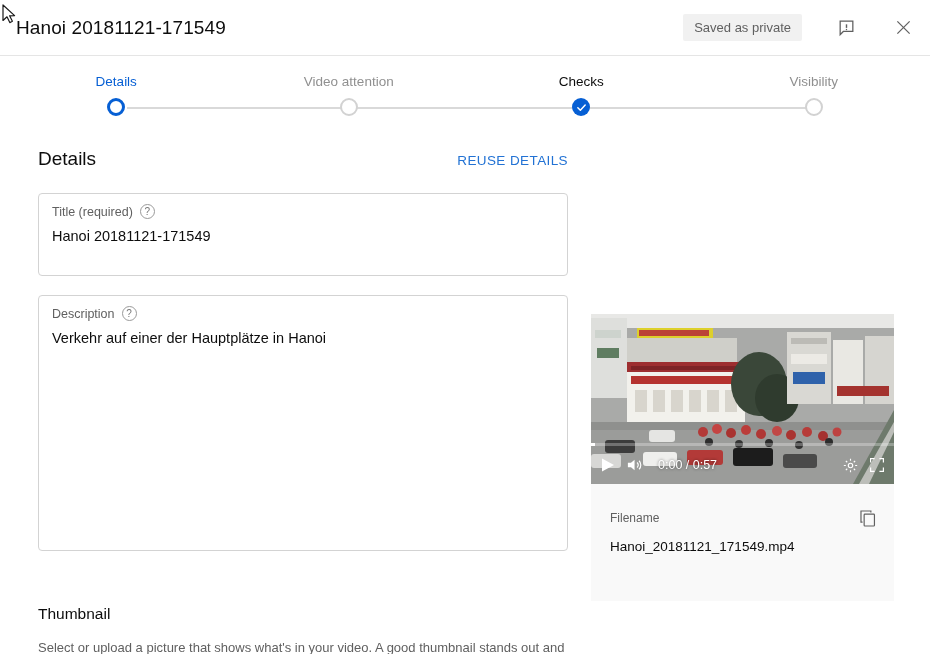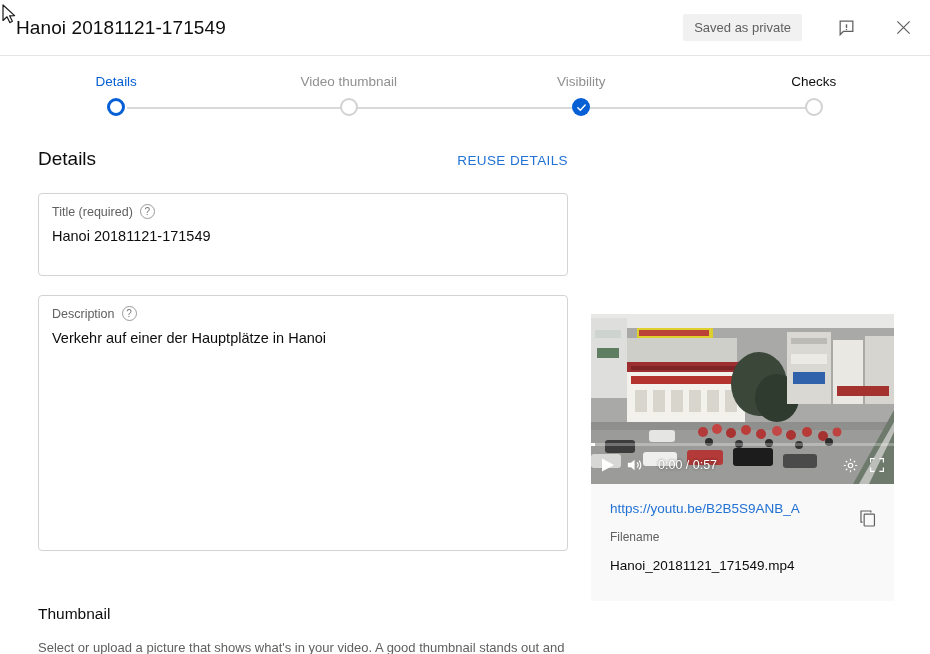--- a/index.html
+++ b/index.html
@@ -215,23 +215,23 @@
           <line x1="19" y1="5" x2="5" y2="19"></line>
         </svg>
       </div>
     </div>
   </div>
 
   <div class="stepper">
     <div class="rail"></div>
     <div class="step-labels">
       <div class="step-label active">Details</div>
-      <div class="step-label">Video thumbnail</div>
+      <div class="step-label">Video attention</div>
+      <div class="step-label done">Checks</div>
       <div class="step-label">Visibility</div>
-      <div class="step-label done">Checks</div>
     </div>
     <div class="dots">
       <div class="dot-cell">
           <div class="dot active"></div>
         </div>
       <div class="dot-cell">
           <div class="dot"></div>
         </div>
       <div class="dot-cell">
         <div class="dot check">
@@ -377,21 +377,20 @@
               <polyline points="2,7 2,2 7,2"></polyline>
               <polyline points="13,2 18,2 18,7"></polyline>
               <polyline points="18,13 18,18 13,18"></polyline>
               <polyline points="7,18 2,18 2,13"></polyline>
             </svg>
           </span>
         </div>
       </div>
 
       <div class="meta">
-        <div class="meta-link">https://youtu.be/B2B5S9ANB_A</div>
         <div class="meta-gap"></div>
         <div class="meta-label">Filename</div>
         <div class="meta-value">Hanoi_20181121_171549.mp4</div>
         <div class="copy-btn">
           <svg width="19" height="19" viewBox="0 0 24 24" fill="none" stroke="#606060" stroke-width="1.5">
             <polyline points="4.5,16.5 2.5,16.5 2.5,2.5 15,2.5 15,4.5"></polyline>
             <rect x="6.5" y="6.5" width="13" height="15" rx="1"></rect>
           </svg>
         </div>
       </div>

